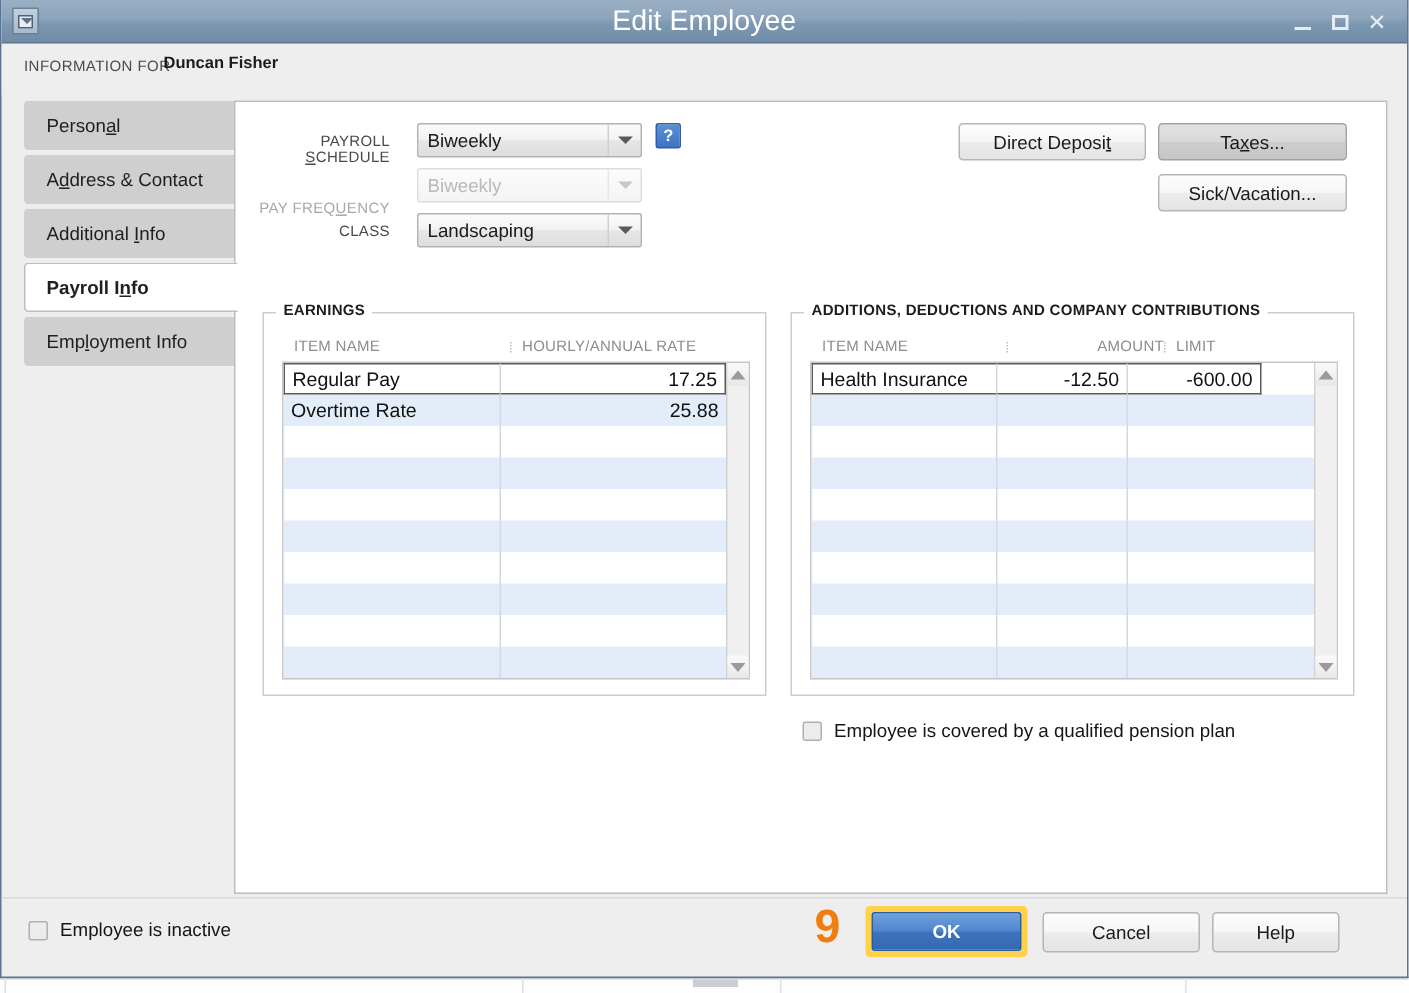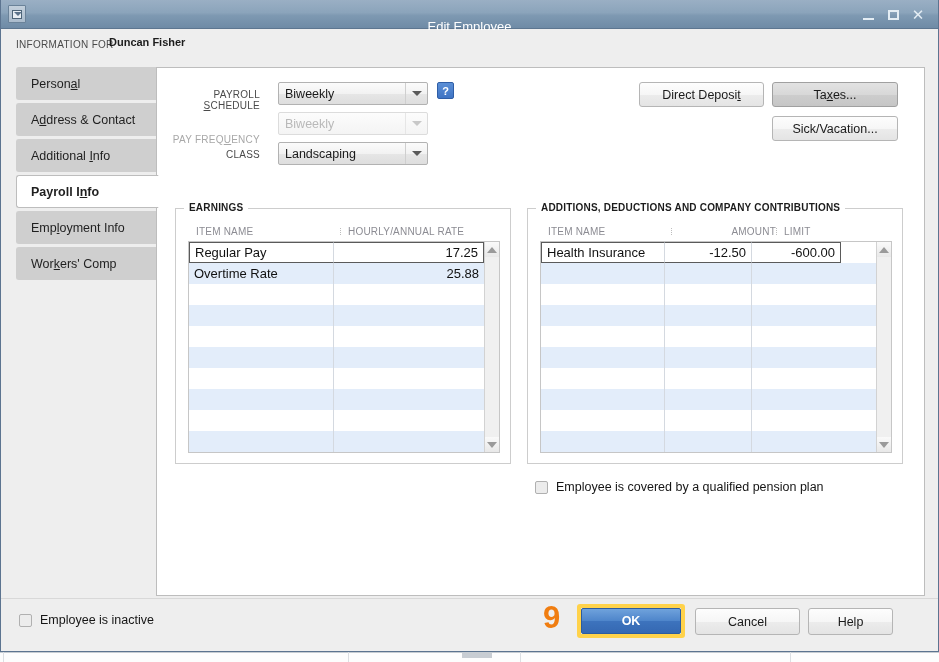--- a/index.html
+++ b/index.html
@@ -40,23 +40,23 @@
   }
 
   
   #titlebar {
     position: relative;
     height: 29px;
     background: linear-gradient(to bottom, #9aafc4 0%, #8ba4bb 45%, #7e99b2 55%, #6f8ba6 100%);
     border-bottom: 1px solid #5d7690;
   }
   #title-text {
-    position: absolute; left: 0; top: 12px; width: 100%;
+    position: absolute; left: 0; top: 0; width: 100%;
     line-height: 29px; text-align: center;
-    font-size: 13px; color: #ffffff;
+    font-size: 19px; color: #ffffff;
   }
   #win-icon {
     position: absolute; left: 7px; top: 5px;
     width: 18px; height: 18px;
     background: linear-gradient(to bottom,#c3d0dc,#aabbcc);
     border: 1px solid #6a8299;
     border-radius: 1px;
     display: flex; align-items: center; justify-content: center;
   }
   #win-icon .glyph {
@@ -364,23 +364,20 @@
       </div>
     <div class="tab">
         <span>Additional <u>I</u>nfo</span>
       </div>
     <div class="tab active">
         <span>Payroll I<u>n</u>fo</span>
       </div>
     <div class="tab">
         <span>Emp<u>l</u>oyment Info</span>
       </div>
-    <div class="tab">
-        <span>Wor<u>k</u>ers' Comp</span>
-      </div>
   </div>
 
   <div id="panel">
 
     <div class="field-label" style="left:0px; top:21px; width:103px;">PAYROLL <u>S</u>CHEDULE</div>
     <div class="combo" style="left:121px; top:14px;">
       <span>Biweekly</span>
       <span class="arrow">
           <i></i>
         </span>

